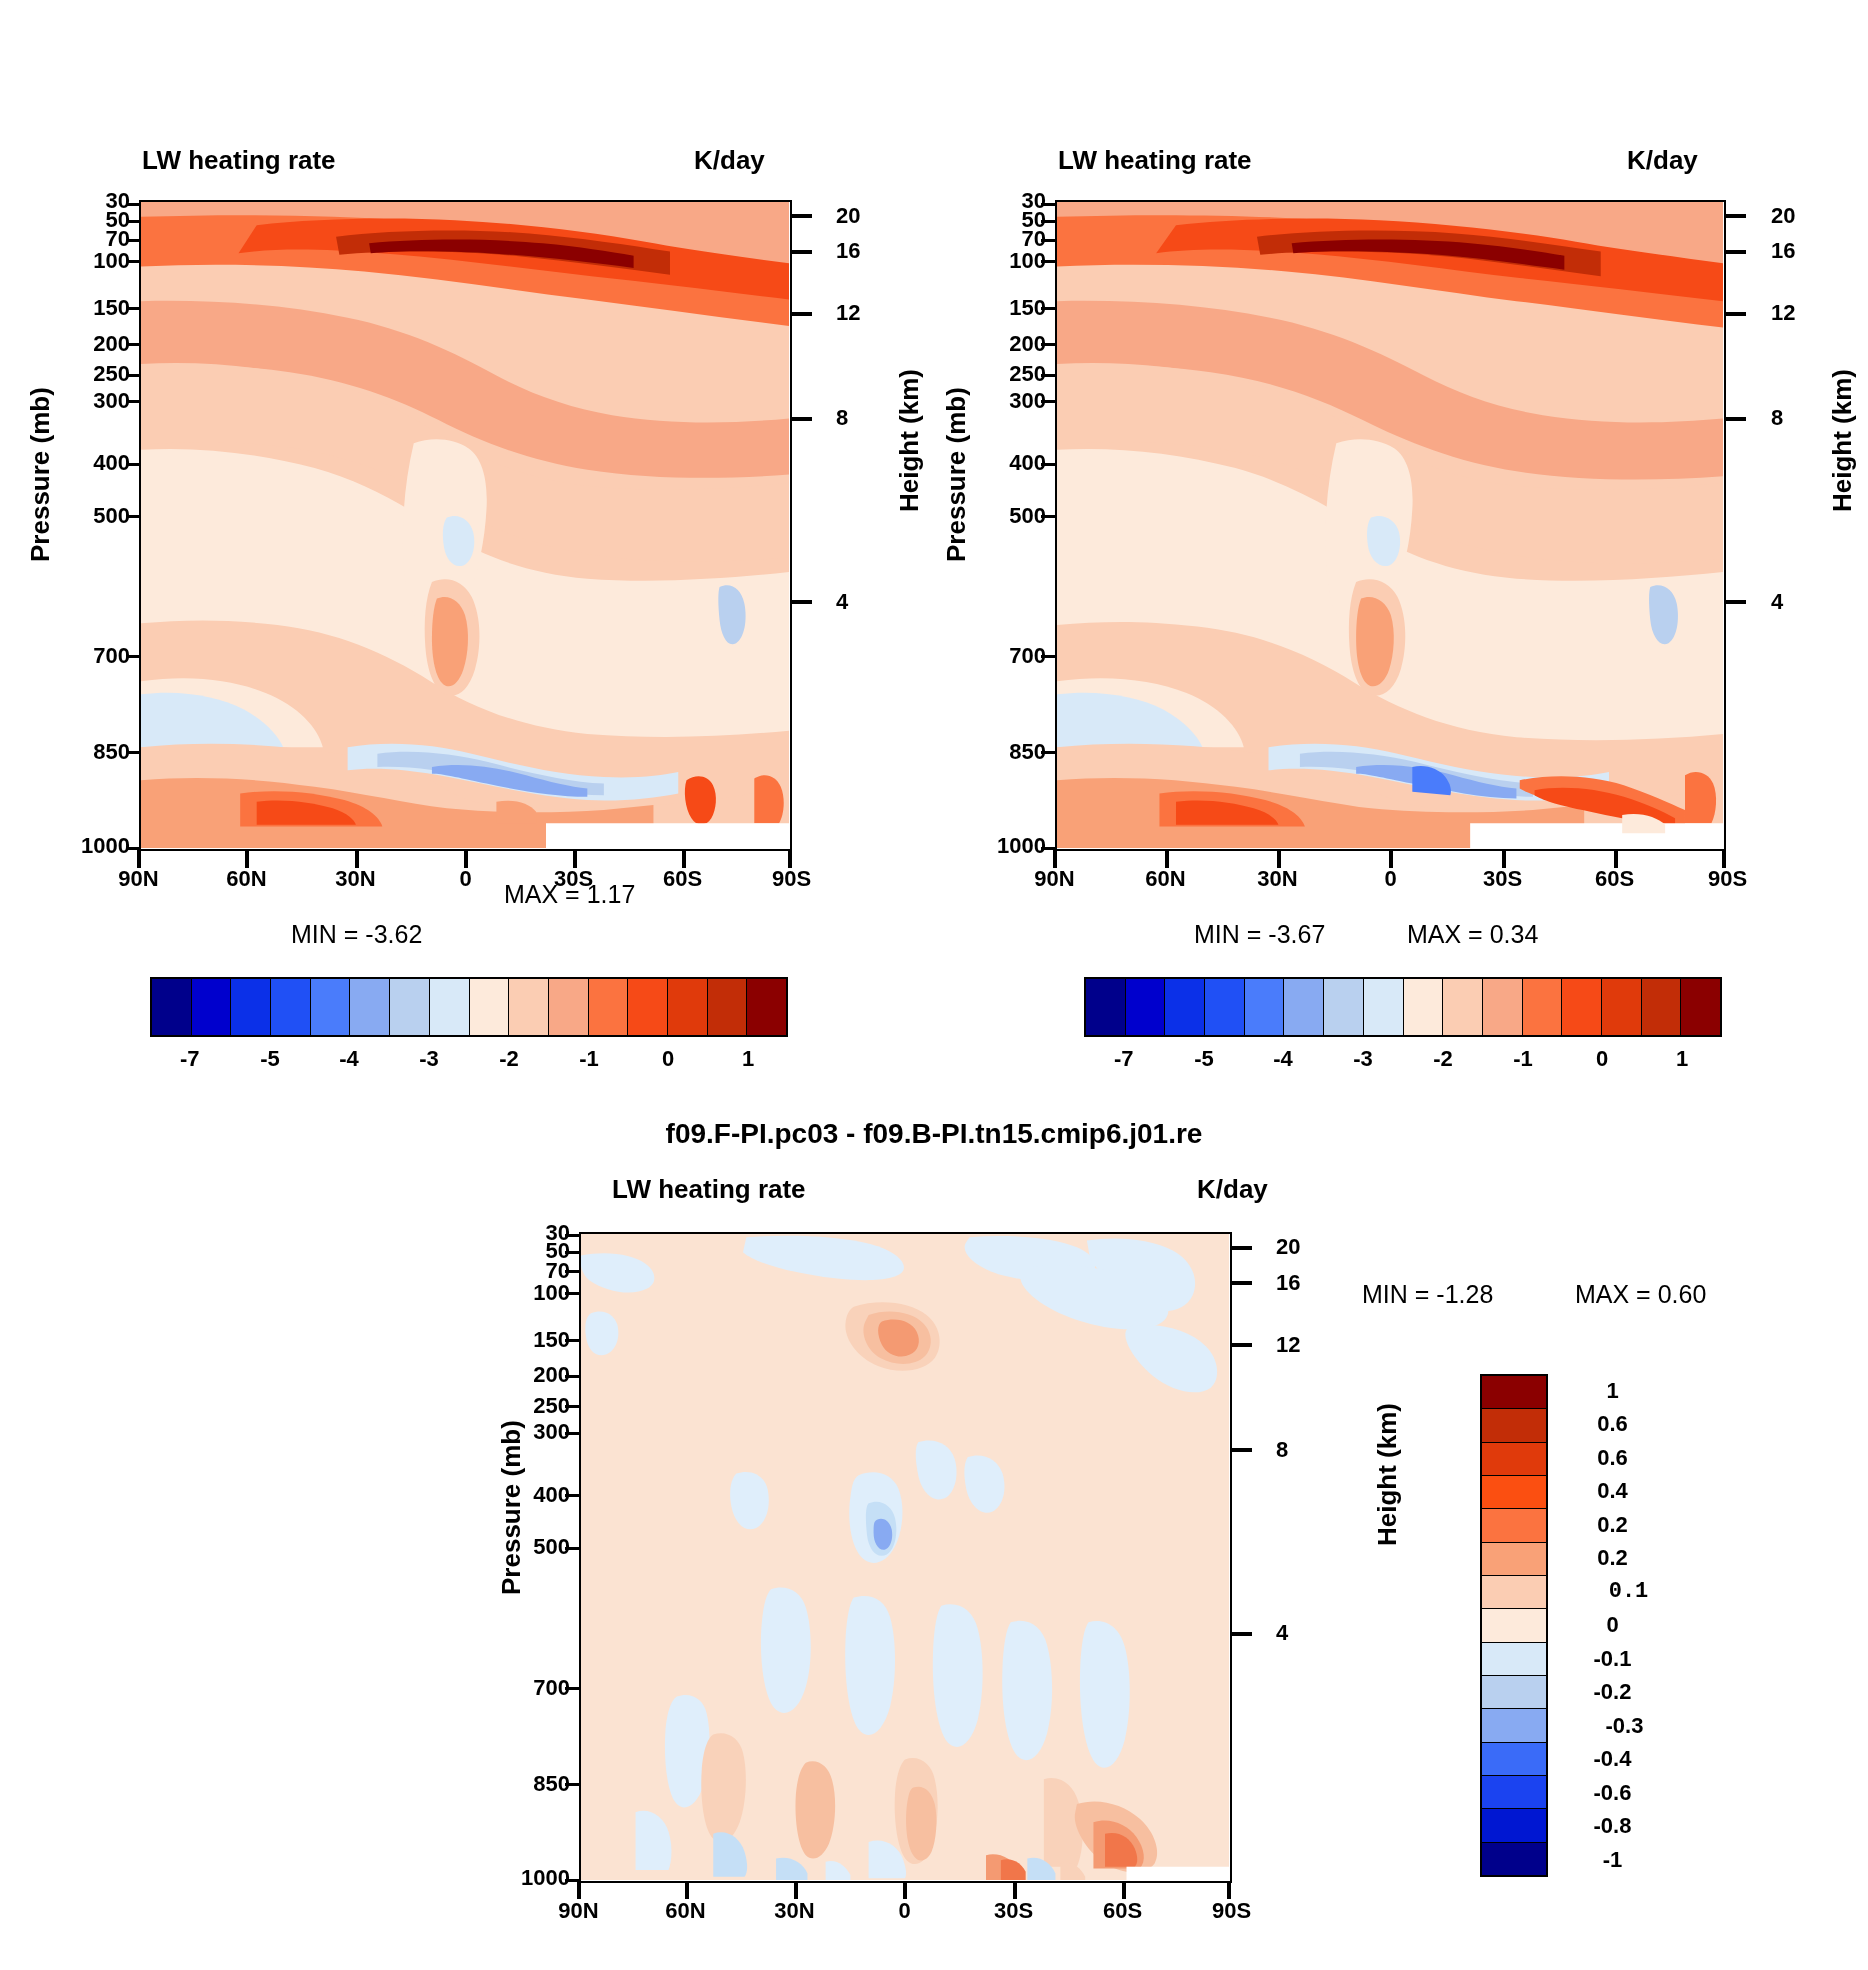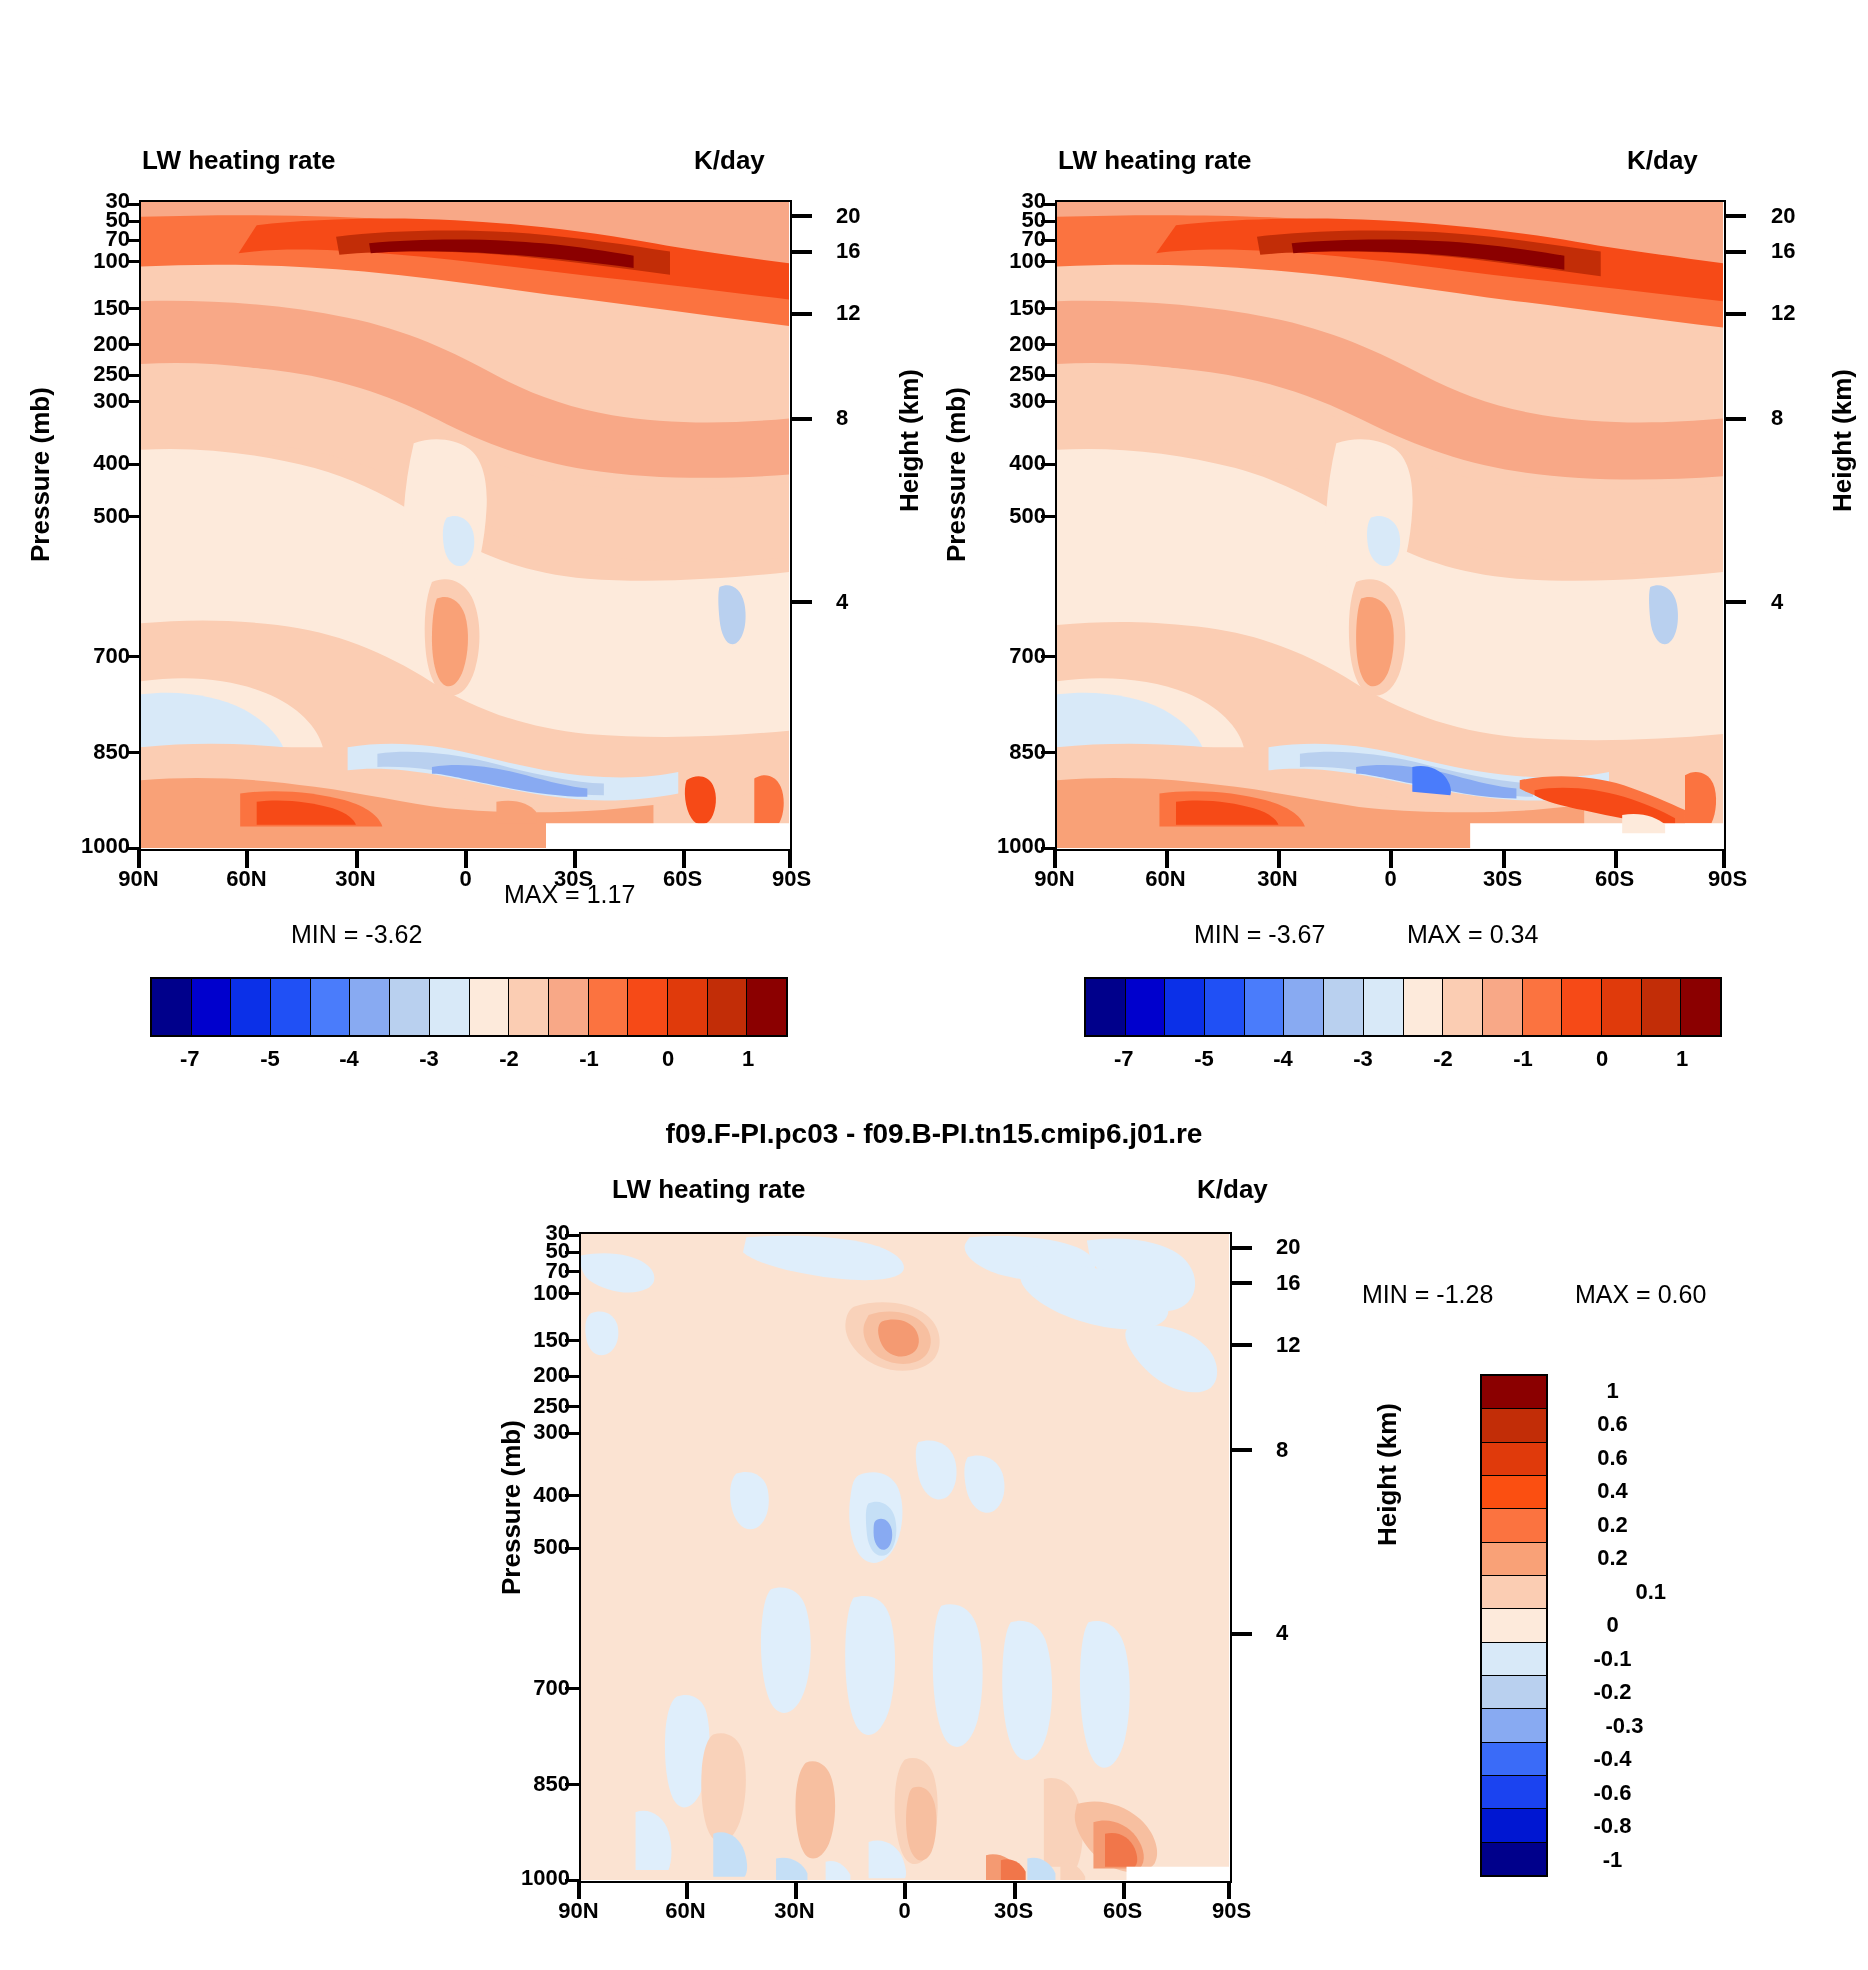--- a/index.html
+++ b/index.html
@@ -375,21 +375,21 @@
       <div class="cell" style="background: rgb(0, 23, 210);"></div>
       <div class="cell" style="background: rgb(0, 0, 139);"></div>
     </div>
   <div class="abs" id="cbar-vert-labels" style="left:1559px;top:1374px;width:116px;height:503px;">
       <div class="vcbar-lab" style="left: 0px; top: 3.5px; width: 107px; text-align: center;">1</div>
       <div class="vcbar-lab" style="left: 0px; top: 37px; width: 107px; text-align: center;">0.6</div>
       <div class="vcbar-lab" style="left: 0px; top: 71px; width: 107px; text-align: center;">0.6</div>
       <div class="vcbar-lab" style="left: 0px; top: 104px; width: 107px; text-align: center;">0.4</div>
       <div class="vcbar-lab" style="left: 0px; top: 138px; width: 107px; text-align: center;">0.2</div>
       <div class="vcbar-lab" style="left: 0px; top: 171px; width: 107px; text-align: center;">0.2</div>
-      <div class="vcbar-lab" style="left: 0px; top: 205px; width: 107px; text-align: right;">0.1</div>
+      <div class="vcbar-lab" style="left: 16px; top: 205px; width: 107px; text-align: center; font-family: Liberation Mono, monospace;">0.1</div>
       <div class="vcbar-lab" style="left: 0px; top: 238px; width: 107px; text-align: center;">0</div>
       <div class="vcbar-lab" style="left: 0px; top: 272px; width: 107px; text-align: center;">-0.1</div>
       <div class="vcbar-lab" style="left: 0px; top: 305px; width: 107px; text-align: center;">-0.2</div>
       <div class="vcbar-lab" style="left: 12px; top: 339px; width: 107px; text-align: center;">-0.3</div>
       <div class="vcbar-lab" style="left: 0px; top: 372px; width: 107px; text-align: center;">-0.4</div>
       <div class="vcbar-lab" style="left: 0px; top: 406px; width: 107px; text-align: center;">-0.6</div>
       <div class="vcbar-lab" style="left: 0px; top: 439px; width: 107px; text-align: center;">-0.8</div>
       <div class="vcbar-lab" style="left: 0px; top: 473px; width: 107px; text-align: center;">-1</div>
     </div>
 

